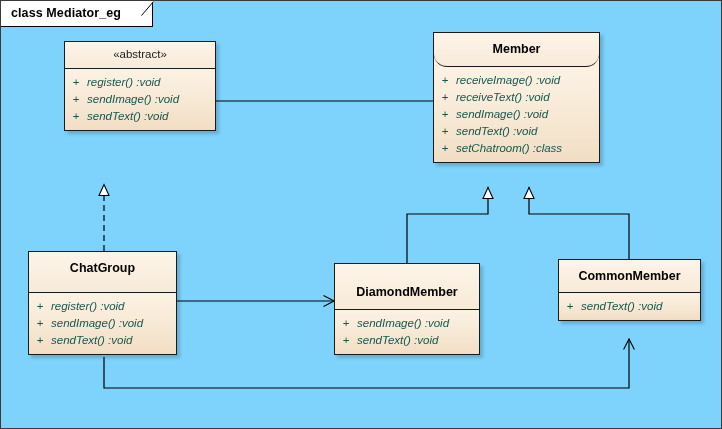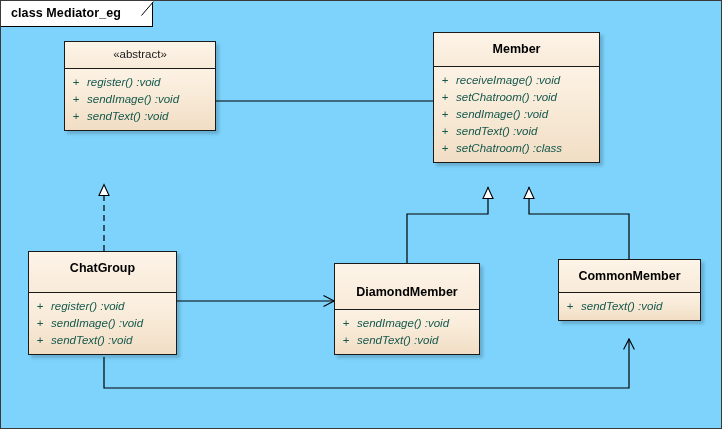--- a/index.html
+++ b/index.html
@@ -178,31 +178,31 @@
         <span class="sig">sendImage()  :void</span>
       </div>
       <div class="uml-op">
         <span class="vis">+</span>
         <span class="sig">sendText()  :void</span>
       </div>
     </div>
   </div>
 
   <div class="uml-class" style="left:432px; top:31px; width:167px;">
-    <div class="uml-header" style="padding-top:8px; padding-bottom:8px;">
+    <div class="uml-header" style="padding-top:8px; padding-bottom:8px;border-radius:13px;">
       <span class="uml-name">Member</span>
     </div>
     <div class="uml-body">
       <div class="uml-op">
         <span class="vis">+</span>
         <span class="sig">receiveImage()  :void</span>
       </div>
       <div class="uml-op">
         <span class="vis">+</span>
-        <span class="sig">setChatroom()  :void</span>
+        <span class="sig">receiveText()  :void</span>
       </div>
       <div class="uml-op">
         <span class="vis">+</span>
         <span class="sig">sendImage()  :void</span>
       </div>
       <div class="uml-op">
         <span class="vis">+</span>
         <span class="sig">sendText()  :void</span>
       </div>
       <div class="uml-op">

